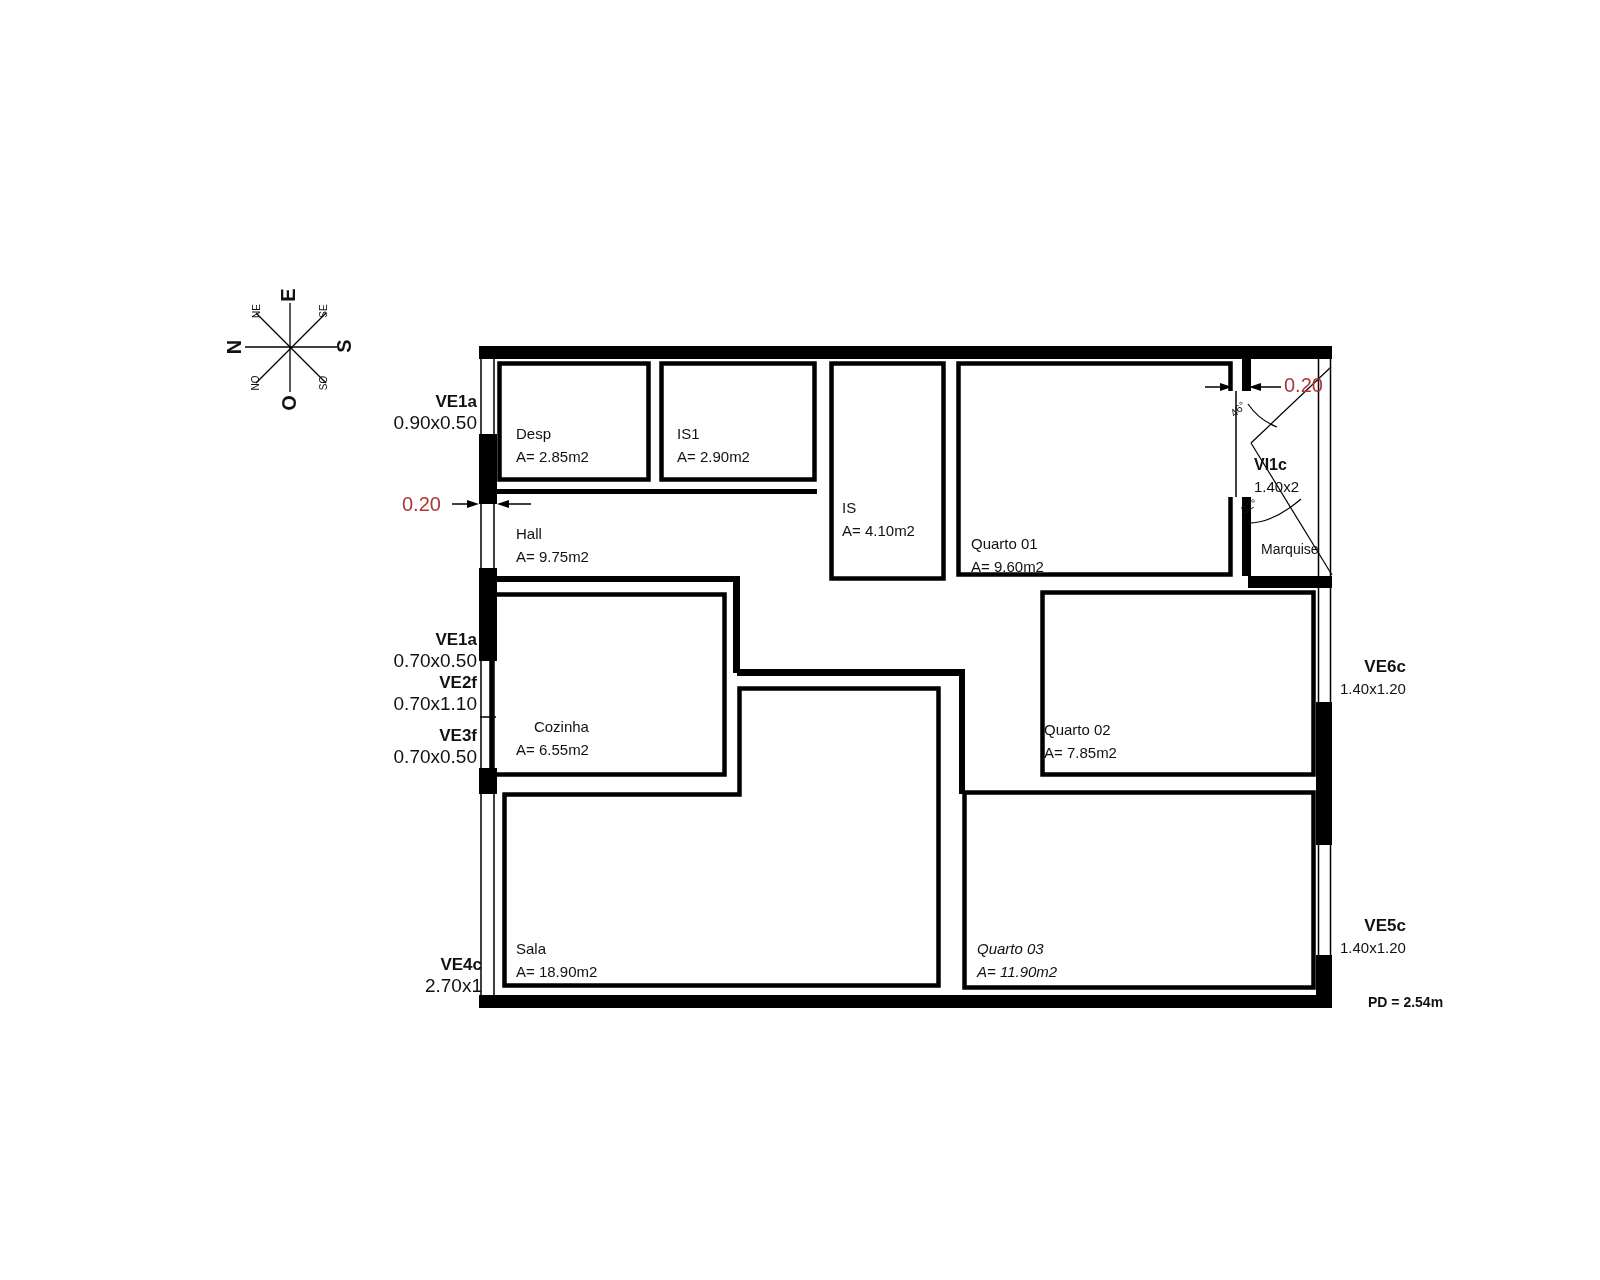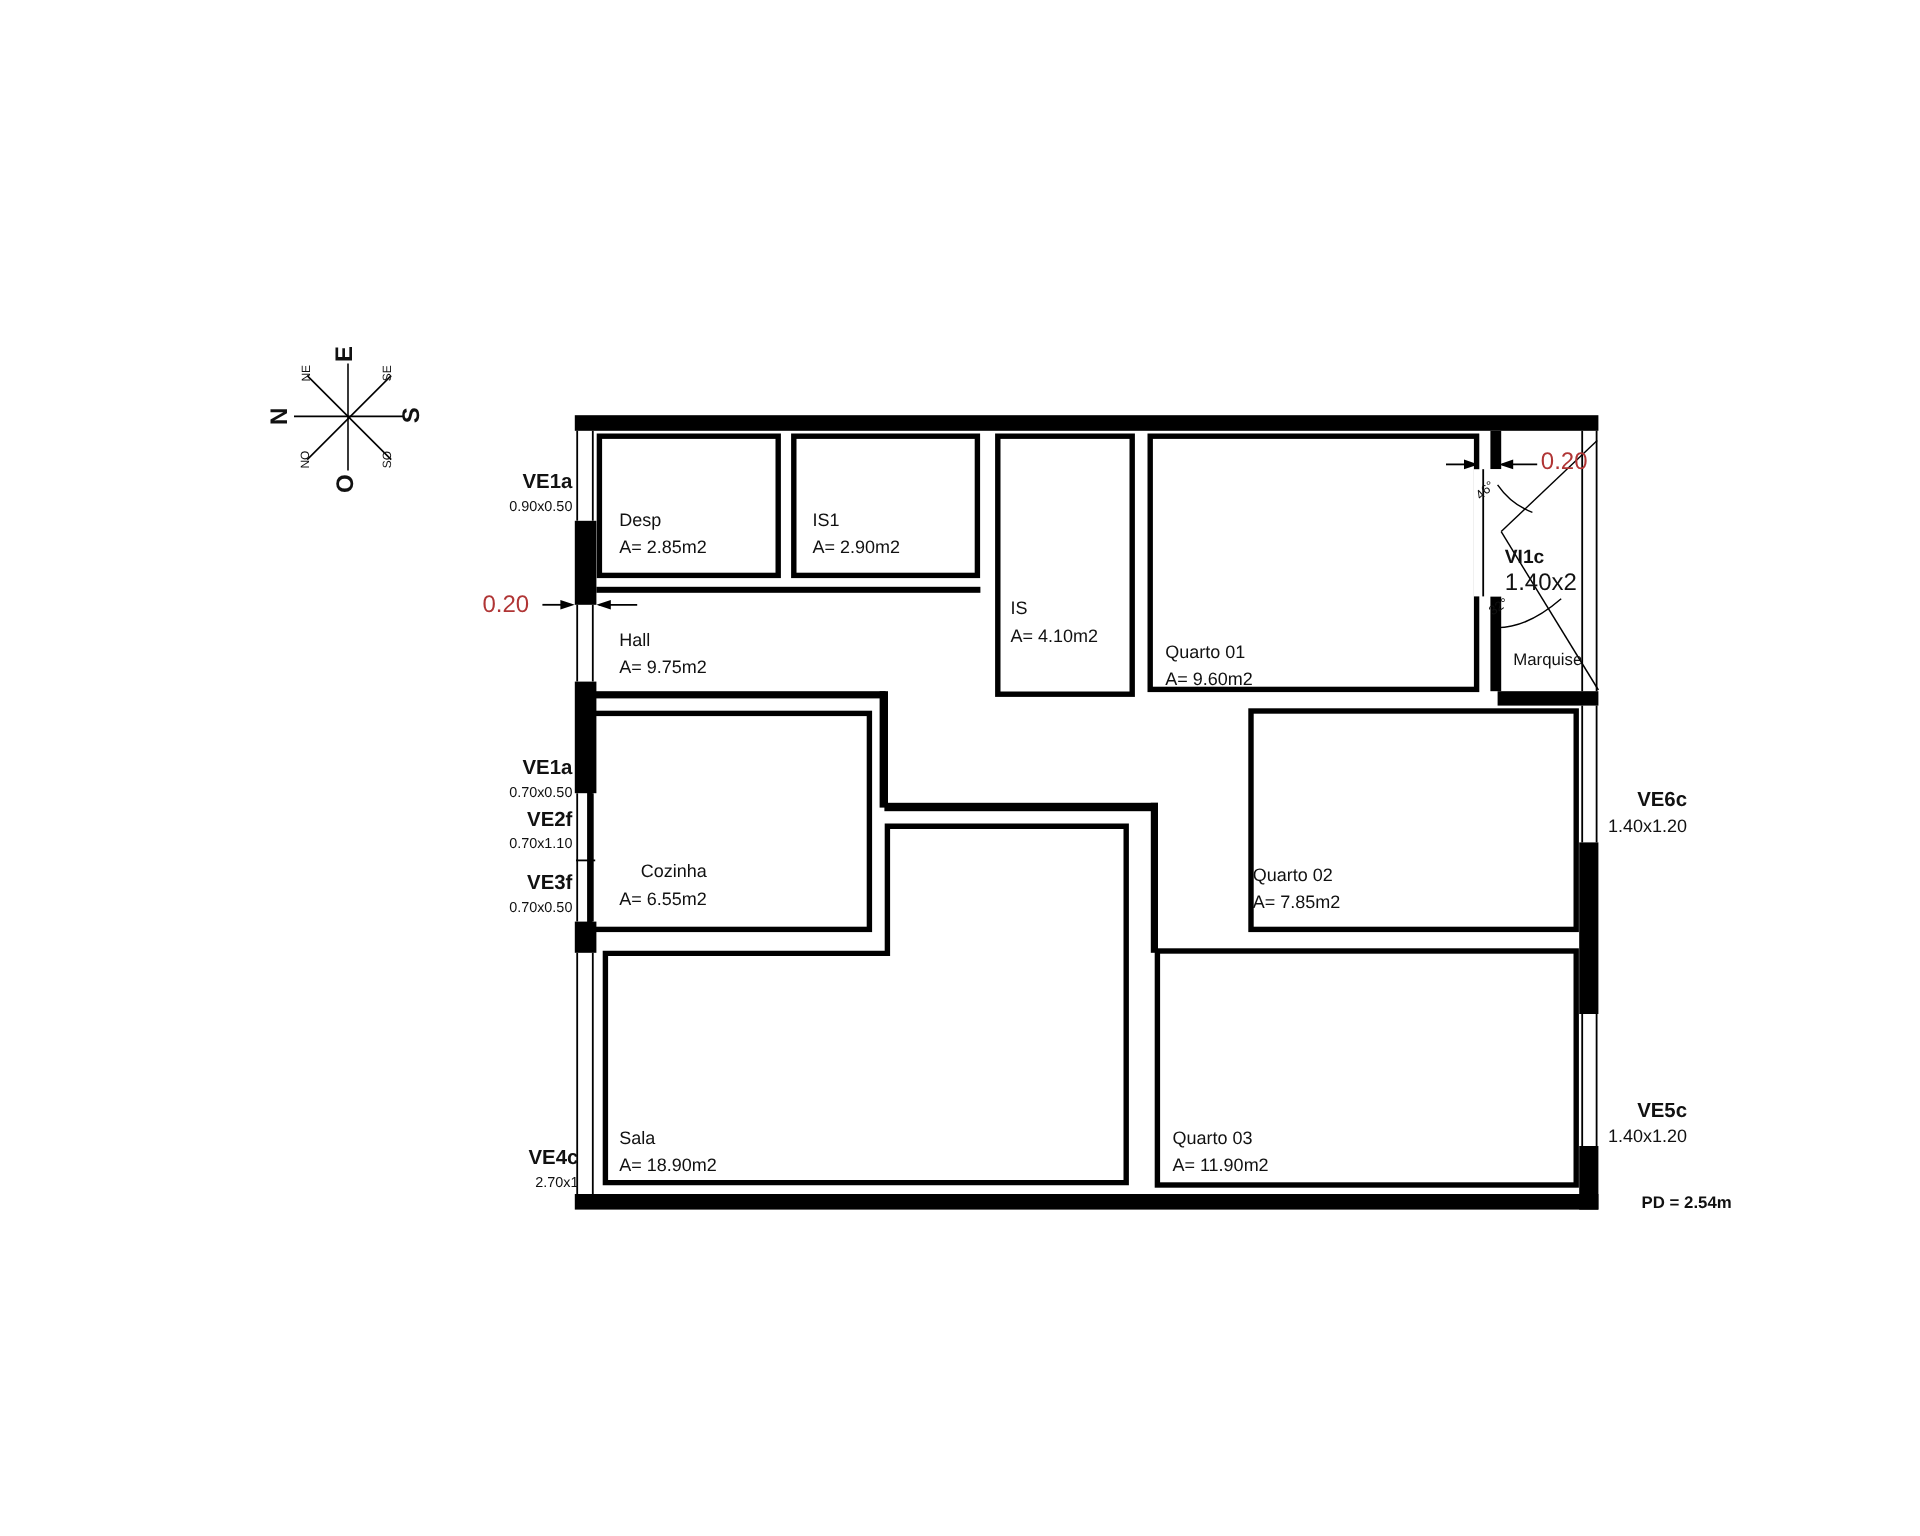--- a/index.html
+++ b/index.html
@@ -4,30 +4,30 @@
 <style>
   :root{ --dim-color:#b03535; --line-color:#000; --text-color:#111; }
   html,body{margin:0;padding:0;background:#fff;}
   #stage{position:relative;width:1600px;height:1280px;background:#fff;overflow:hidden;
          font-family:"Liberation Sans", sans-serif;color:var(--text-color);}
   svg{position:absolute;left:0;top:0;}
   .room-label{position:absolute;font-size:15px;line-height:15px;color:var(--text-color);white-space:nowrap;}
   .room-label .area{margin-top:8px;}
   .win-label{position:absolute;text-align:right;white-space:nowrap;}
   .win-label .code{font-weight:bold;font-size:17px;line-height:17px;}
-  .win-label .size{font-size:12px;line-height:15px;margin-top:5px;margin-left:20px;}
+  .win-label .size{font-size:19px;line-height:15px;margin-top:5px;margin-left:20px;}
   .win-label-r{position:absolute;text-align:right;white-space:nowrap;}
   .win-label-r .code{font-weight:bold;font-size:17px;line-height:17px;}
   .win-label-r .size{font-size:15px;line-height:15px;margin-top:6px;}
   .red-dim{position:absolute;color:var(--dim-color);font-size:20px;line-height:20px;white-space:nowrap;}
   .pd-label{position:absolute;font-weight:bold;font-size:14px;white-space:nowrap;}
   .marquise-label{position:absolute;font-size:14px;white-space:nowrap;}
   .vi1c-label{position:absolute;white-space:nowrap;}
   .vi1c-label .code{font-weight:bold;font-size:16px;line-height:16px;}
-  .vi1c-label .size{font-size:20px;line-height:15px;margin-top:6px;}
+  .vi1c-label .size{font-size:15px;line-height:15px;margin-top:6px;}
   .compass-letter{position:absolute;font-weight:bold;font-size:20px;
     transform:translate(-50%,-50%) rotate(-90deg);white-space:nowrap;}
   .compass-sub{position:absolute;font-size:10px;
     transform:translate(-50%,-50%) rotate(-90deg);white-space:nowrap;}
   .angle-label{position:absolute;font-size:11px;white-space:nowrap;}
   .angle-upper{transform:translate(-50%,-50%) rotate(-42deg);}
   .angle-lower{transform:translate(-50%,-50%) rotate(-33deg);}
 </style>
 </head>
 <body>
@@ -139,21 +139,21 @@
     <div class="area">A= 6.55m2</div>
   </div>
   <div class="room-label" style="left:1044px;top:722px;">
     <div>Quarto 02</div>
     <div class="area">A= 7.85m2</div>
   </div>
   <div class="room-label" style="left:516px;top:941px;">
     <div>Sala</div>
     <div class="area">A= 18.90m2</div>
   </div>
-  <div class="room-label" style="left:977px;top:941px;">
+  <div class="room-label" style="left:977px;top:941px;font-style:italic;">
     <div>Quarto 03</div>
     <div class="area">A= 11.90m2</div>
   </div>
   <div class="marquise-label" style="left:1261px;top:541px;">Marquise</div>
 
   <div class="win-label" style="right:1123px;top:393px;">
     <div class="code">VE1a</div>
     <div class="size">0.90x0.50</div>
   </div>
   <div class="win-label" style="right:1123px;top:631px;">

